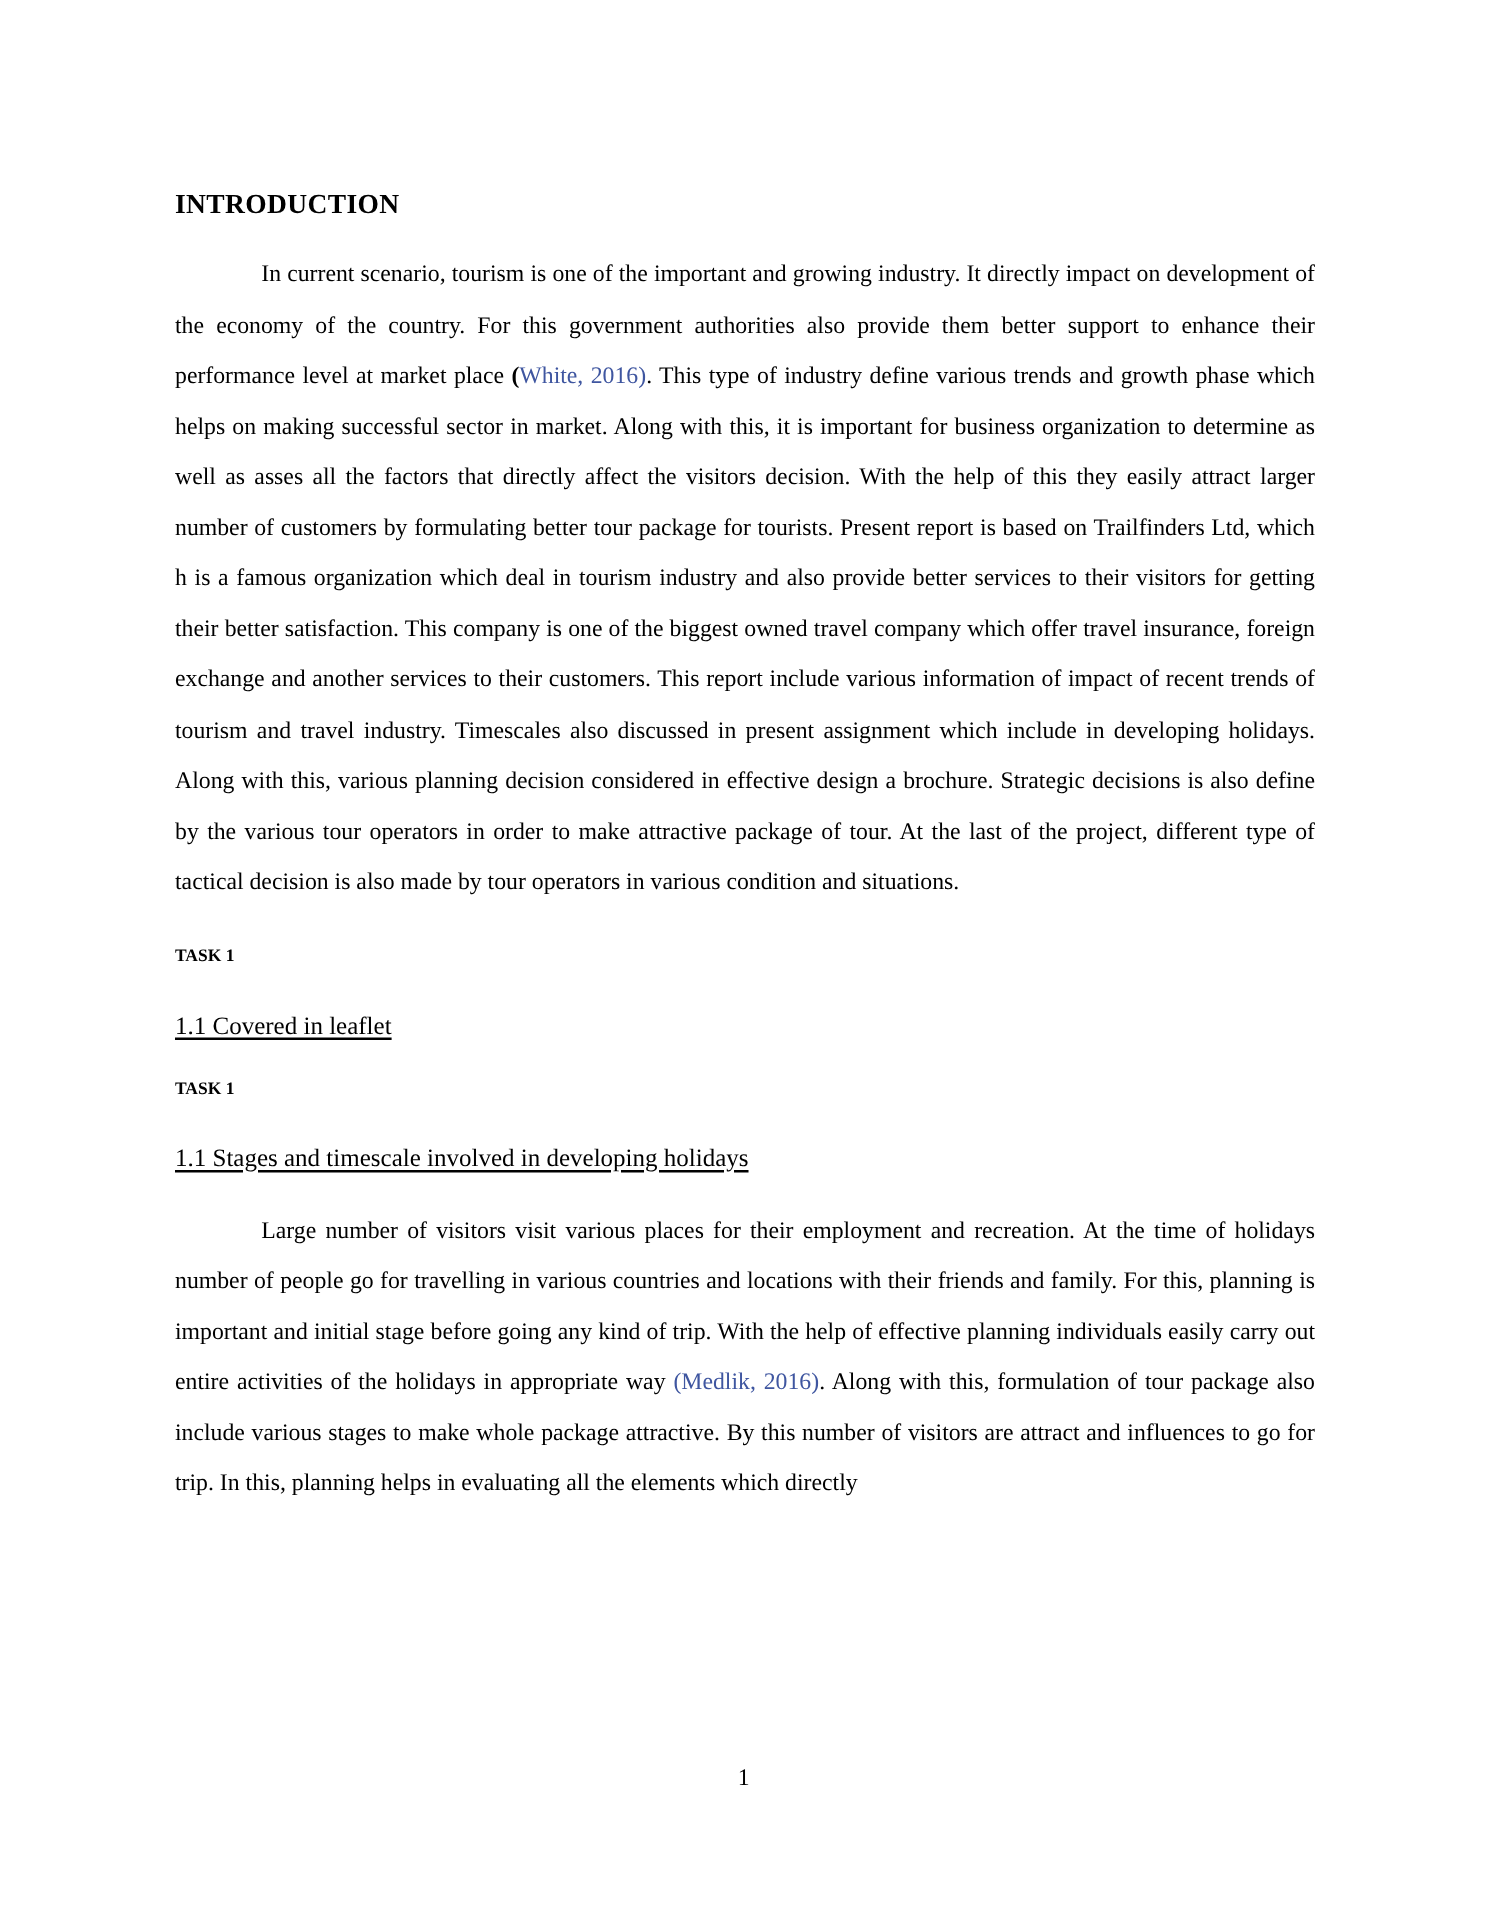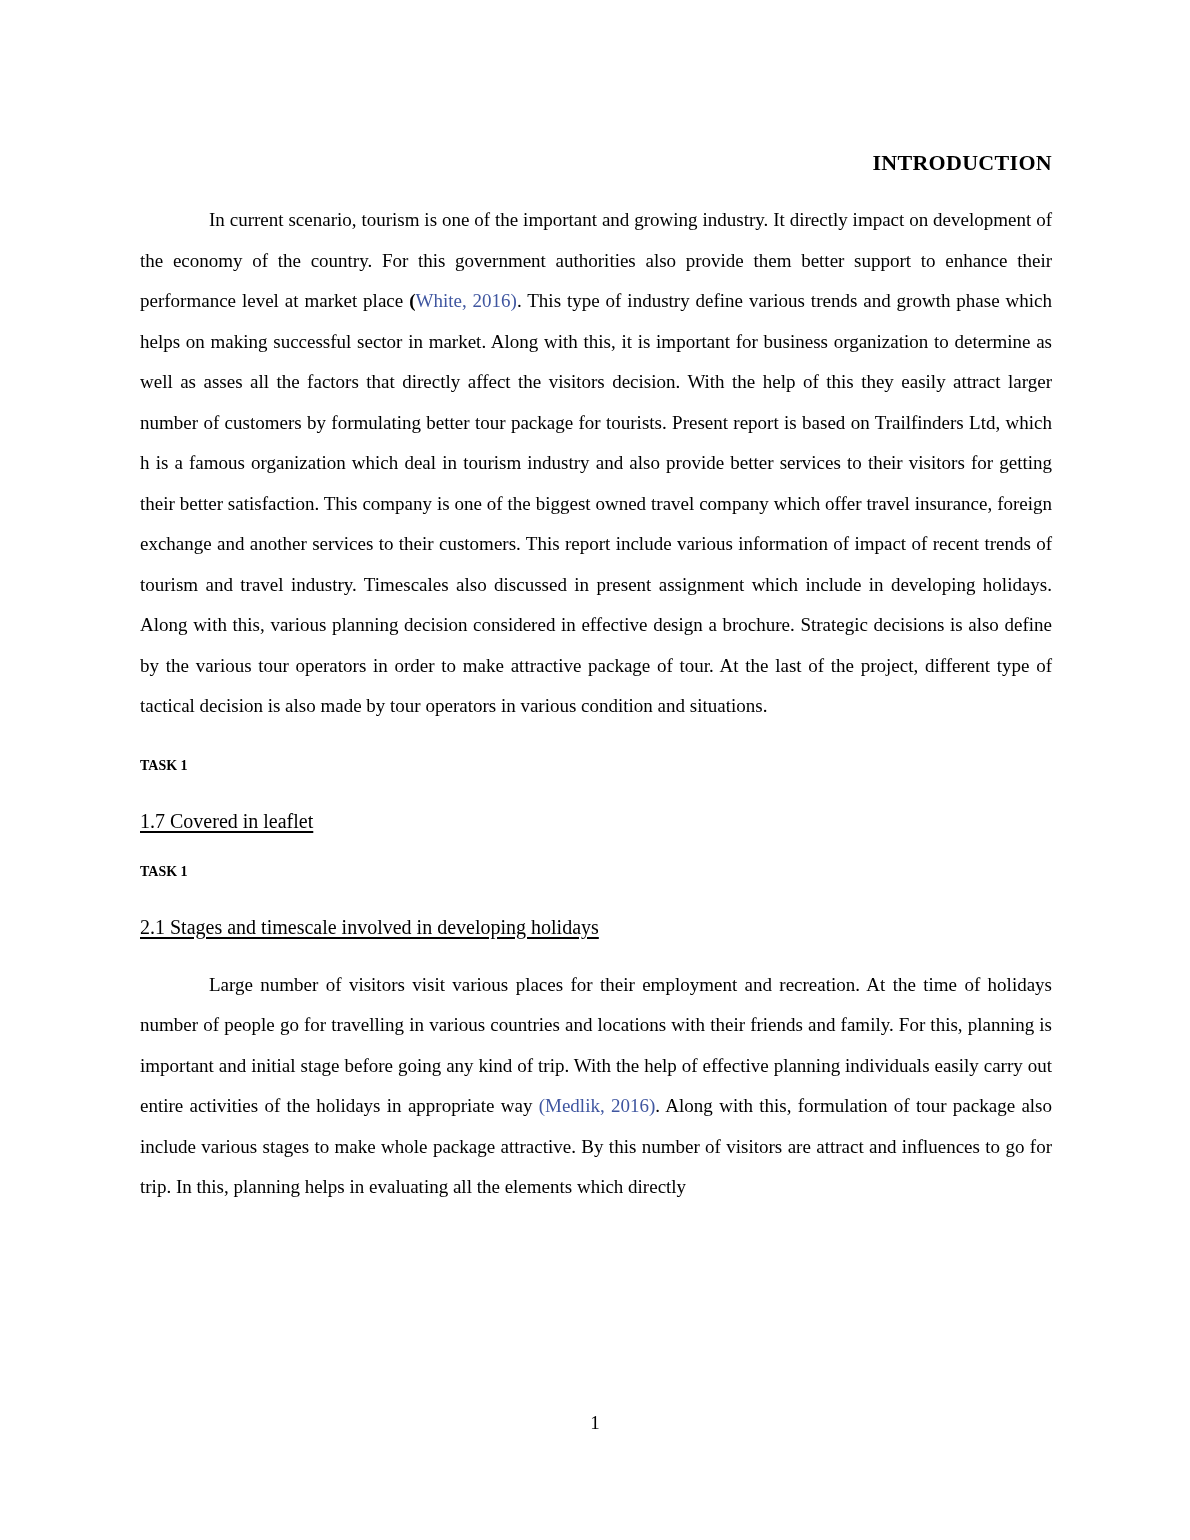--- a/index.html
+++ b/index.html
@@ -18,21 +18,20 @@
     left: 140px;
     top: 150px;
     width: 912px;
   }
   .h-main {
     font-size: 22px;
     line-height: 26px;
     font-weight: 700;
     margin: 0 0 24px 0;
     letter-spacing: 0.3px;
-    text-align: right;
   }
   .h-task {
     font-size: 14px;
     line-height: 26px;
     font-weight: 700;
     margin: 26px 0 30px 0;
   }
   .subheading {
     font-size: 20px;
     line-height: 24px;
@@ -65,24 +64,24 @@
 
 <div class="page">
   <div class="content">
 
     <h1 class="h-main">INTRODUCTION</h1>
 
     <p class="par par-gap"><span>In current scenario, tourism is one of the important and growing industry. It directly impact on development of the economy of the country. For this government authorities also provide them better support to enhance their performance level at market place </span><span class="bold">(</span><span class="citation">White, 2016)</span><span>. This type of industry define various trends and growth phase which helps on making successful sector in market. Along with this, it is important for business organization to determine as well as asses all the factors that directly affect the visitors decision. With the help of this they easily attract larger number of customers by formulating better tour package for tourists. Present report is based on Trailfinders Ltd, which h is a famous organization which deal in tourism industry and also provide better services to their visitors for getting their better satisfaction. This company is one of the biggest owned travel company which offer travel insurance, foreign exchange and another services to their customers. This report include various information of impact of recent trends of tourism and travel industry. Timescales also discussed in present assignment which include in developing holidays. Along with this, various planning decision considered in effective design a brochure. Strategic decisions is also define by the various tour operators in order to make attractive package of tour. At the last of the project, different type of tactical decision is also made by tour operators in various condition and situations.</span></p>
 
     <h2 class="h-task">TASK 1</h2>
 
-    <p class="subheading">1.7 Covered in leaflet</p>
+    <p class="subheading">1.1 Covered in leaflet</p>
 
     <h2 class="h-task">TASK 1</h2>
 
-    <p class="subheading">2.1 Stages and timescale involved in developing holidays</p>
+    <p class="subheading">1.1 Stages and timescale involved in developing holidays</p>
 
     <p class="par"><span>Large number of visitors visit various places for their employment and recreation. At the time of holidays number of people go for travelling in various countries and locations with their friends and family. For this, planning is important and initial stage before going any kind of trip. With the help of effective planning individuals easily carry out entire activities of the holidays in appropriate way </span><span class="citation">(Medlik, 2016)</span><span>. Along with this, formulation of tour package also include various stages to make whole package attractive. By this number of visitors are attract and influences to go for trip. In this, planning helps in evaluating all the elements which directly</span></p>
 
   </div>
 
   <div class="page-number">1</div>
 </div>
 
 </body></html>

